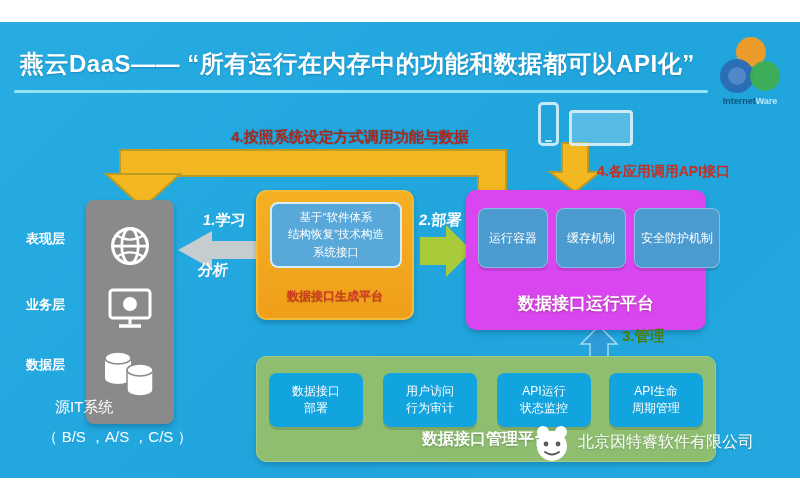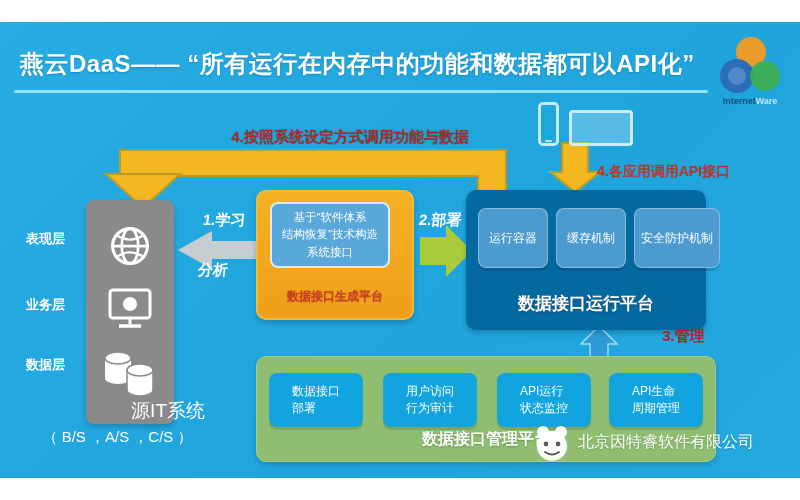--- a/index.html
+++ b/index.html
@@ -25,60 +25,60 @@
   .arrows { position:absolute; left:0; top:0; width:800px; height:500px; z-index:1; pointer-events:none; }
 
   
   .flow-text { position:absolute; z-index:6; font-weight:bold; }
   .flow-system-call { left:200px; top:128px; width:300px; text-align:center; font-size:15px;
            color:#a8281c; text-shadow:0 0 2px rgba(60,0,0,.25); }
   .flow-app-call { left:597px; top:163px; font-size:14px; color:#c23024; }
   .flow-learn { left:203px; top:211px; font-size:15px; color:#fff; transform:skewX(-6deg); }
   .flow-analyze { left:198px; top:261px; font-size:15px; color:#fff; transform:skewX(-6deg); }
   .flow-deploy { left:419px; top:211px; font-size:15px; color:#fff; transform:skewX(-6deg); }
-  .flow-manage { left:622px; top:327px; font-size:15px; color:#b91c1c;margin-left:40px; }
+  .flow-manage { left:622px; top:327px; font-size:15px; color:#4d7c0f; }
 
   
   .phone { position:absolute; left:538px; top:102px; width:21px; height:44px;
            border:3px solid rgba(216,241,251,.9); border-radius:5px; z-index:2; }
   .phone::after { content:""; position:absolute; left:4px; bottom:1px; width:7px; height:2px; background:rgba(216,241,251,.9); border-radius:1px; }
   .tablet { position:absolute; left:569px; top:110px; width:64px; height:36px;
            border:3px solid rgba(216,241,251,.9); border-radius:4px; background:rgba(190,230,246,.35); z-index:2; }
 
   
   .layer-label { position:absolute; left:26px; width:62px; color:#fff; font-size:13px; font-weight:bold; z-index:3; }
   .gray-box { position:absolute; left:86px; top:200px; width:88px; height:224px; background:#8a8a8a;
            border-radius:8px; box-shadow:0 3px 5px rgba(0,40,60,.25); z-index:2;
            display:flex; flex-direction:column; align-items:center; justify-content:space-around; padding:14px 0; }
-  .src-title { position:absolute; left:55px; top:398px; width:150px; text-align:right; color:#fff; font-size:19px; z-index:3; }
+  .src-title { position:absolute; left:55px; top:398px; width:150px; text-align:left; color:#fff; font-size:15px; z-index:3; }
   .src-sub { position:absolute; left:10px; top:428px; width:215px; text-align:center; color:#fff; font-size:15px; z-index:3; }
 
   
   .platform { position:absolute; border-radius:10px; z-index:2; }
   .gen-platform { left:256px; top:190px; width:158px; height:130px;
            background:linear-gradient(180deg,#f5b023,#ef9f1b); border:2px solid #f2bc3a; box-shadow:0 3px 5px rgba(0,40,60,.25); }
-  .gen-note { position:absolute; left:12px; top:10px; width:120px; height:66px; background:#58a8da;
+  .gen-note { position:absolute; left:12px; top:10px; width:132px; height:66px; background:#58a8da;
            border:2px solid #d6edf8; border-radius:8px; color:#fff; font-size:11.5px; line-height:1.5;
            display:flex; align-items:center; justify-content:center; text-align:center; white-space:pre-line; }
   .gen-label { position:absolute; left:0; top:96px; width:100%; text-align:center; color:#ce3a22;
            font-size:12px; font-weight:bold; text-shadow:0 1px 1px rgba(90,20,0,.3); }
 
-  .run-platform { left:466px; top:190px; width:240px; height:140px; background:#0369a1;
+  .run-platform { left:466px; top:190px; width:240px; height:140px; background:#d946ef;
            box-shadow:0 3px 5px rgba(0,40,60,.25); }
   .run-module { position:absolute; top:18px; height:60px; background:#4c9bd0; border-radius:8px;
            border:1px solid rgba(255,255,255,.35); box-shadow:0 3px 0 rgba(0,0,0,.12);
            display:flex; align-items:center; justify-content:center; color:#fff; font-size:12px; }
   .run-label { position:absolute; left:0; top:102px; width:100%; text-align:center; color:#fff;
            font-size:17px; font-weight:bold; text-shadow:0 1px 2px rgba(90,20,0,.35); }
 
   .mgmt-platform { left:256px; top:356px; width:460px; height:106px; background:#8fbe70;
            border:1px solid #a6cc85; box-shadow:0 3px 5px rgba(0,40,60,.2); }
   .mgmt-module { position:absolute; top:16px; width:94px; height:54px; background:#12a4de; border-radius:8px;
            box-shadow:0 3px 0 rgba(0,0,0,.12); display:flex; align-items:center; justify-content:center;
-           color:#fff; font-size:12px; line-height:1.45; text-align:left; white-space:pre-line; }
+           color:#fff; font-size:12px; line-height:1.45; text-align:center; white-space:pre-line; }
   .mgmt-label { position:absolute; left:0; top:72px; width:100%; text-align:center; color:#fff;
            font-size:16px; font-weight:bold; text-shadow:0 1px 2px rgba(30,70,30,.35); }
 
   
   .company-logo { position:absolute; left:531px; top:423px; width:42px; height:42px; z-index:6; }
   .company-name { position:absolute; left:578px; top:432px; color:#fff; font-size:16px; font-weight:normal;
            z-index:6; text-shadow:0 1px 2px rgba(30,70,30,.3); }
 </style>
 </head>
 <body>

